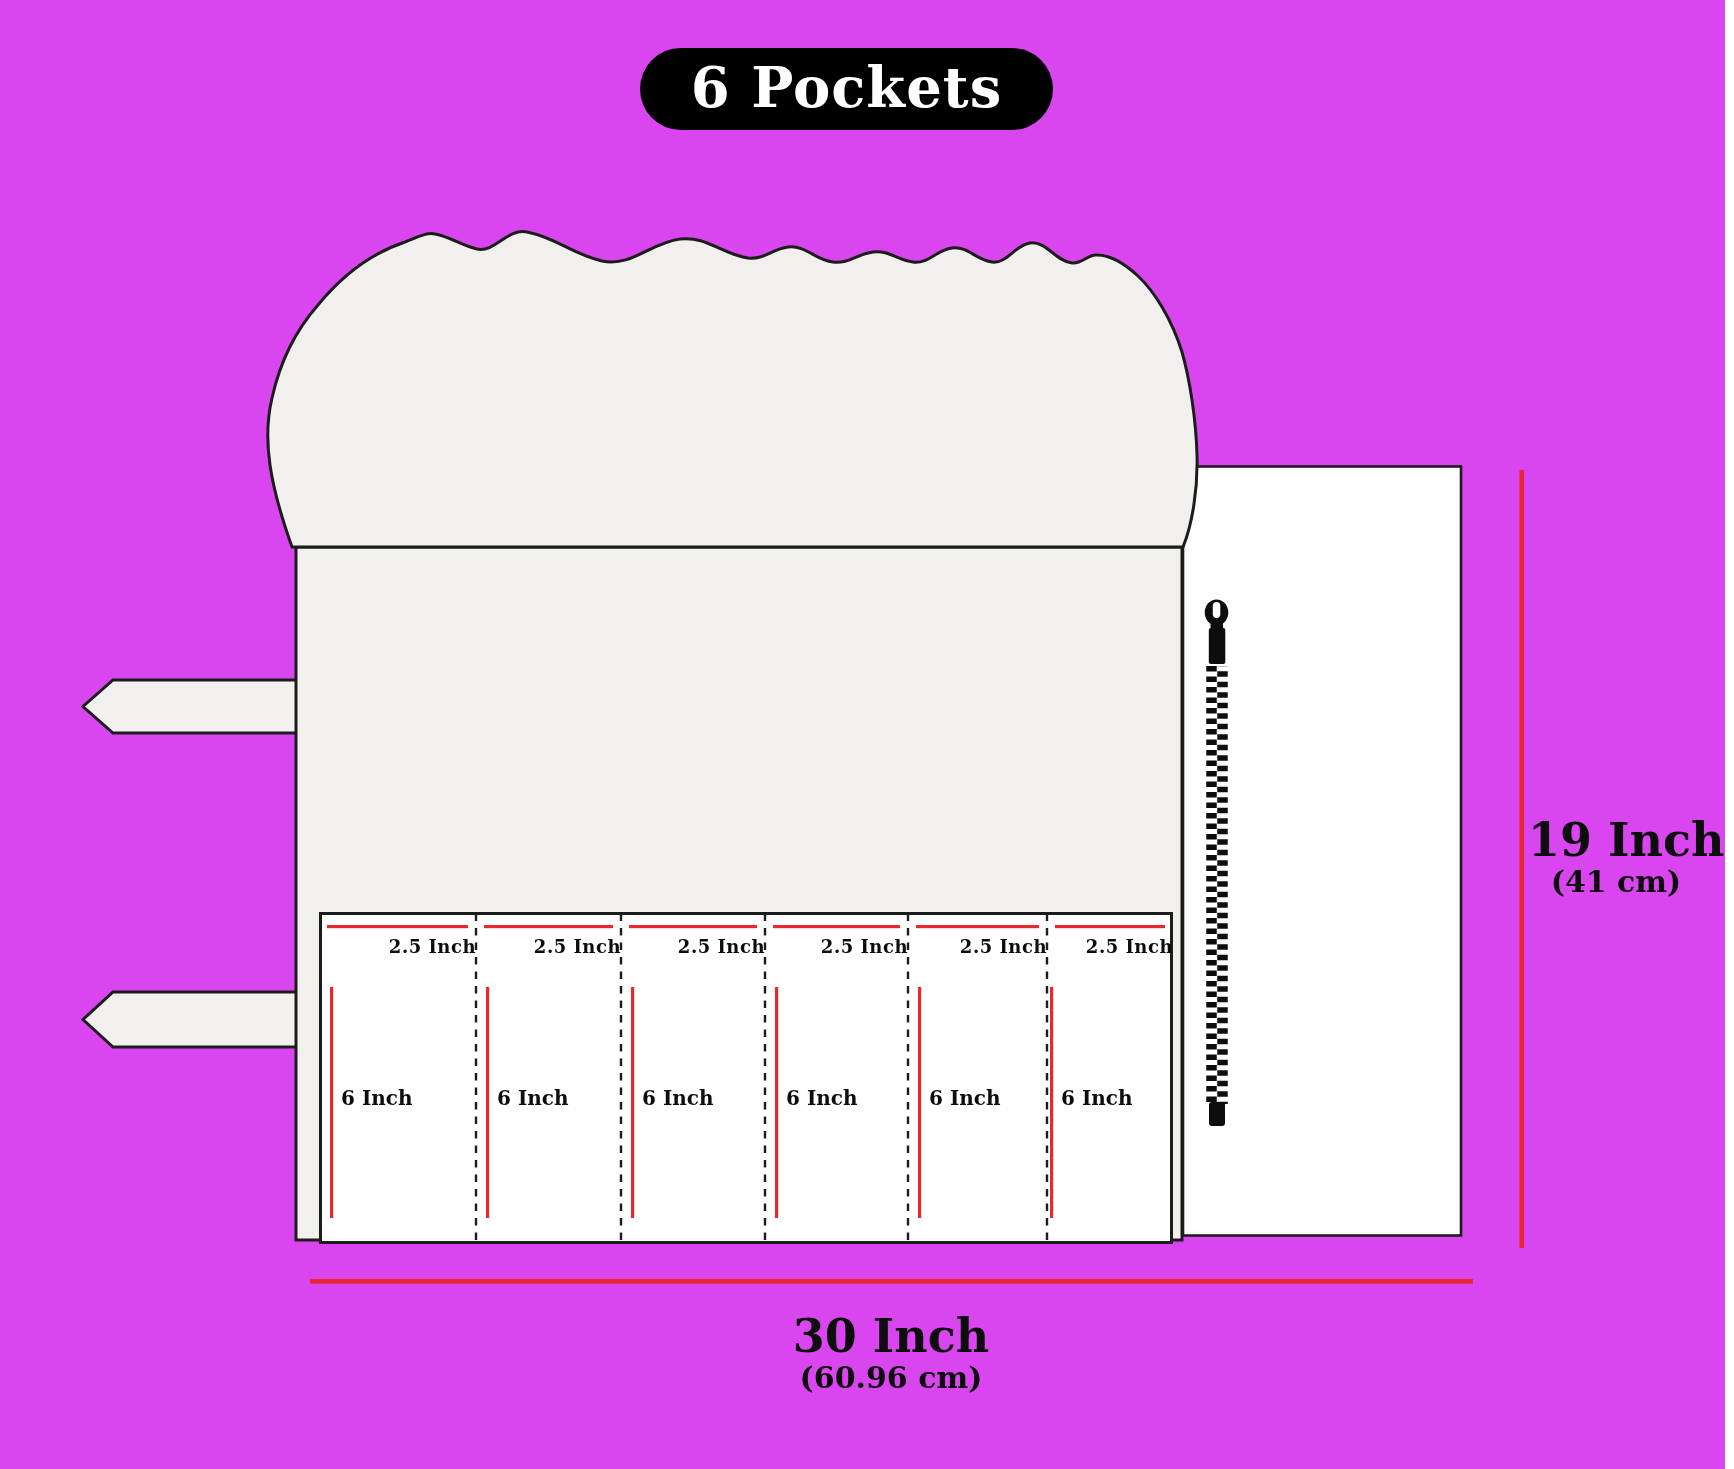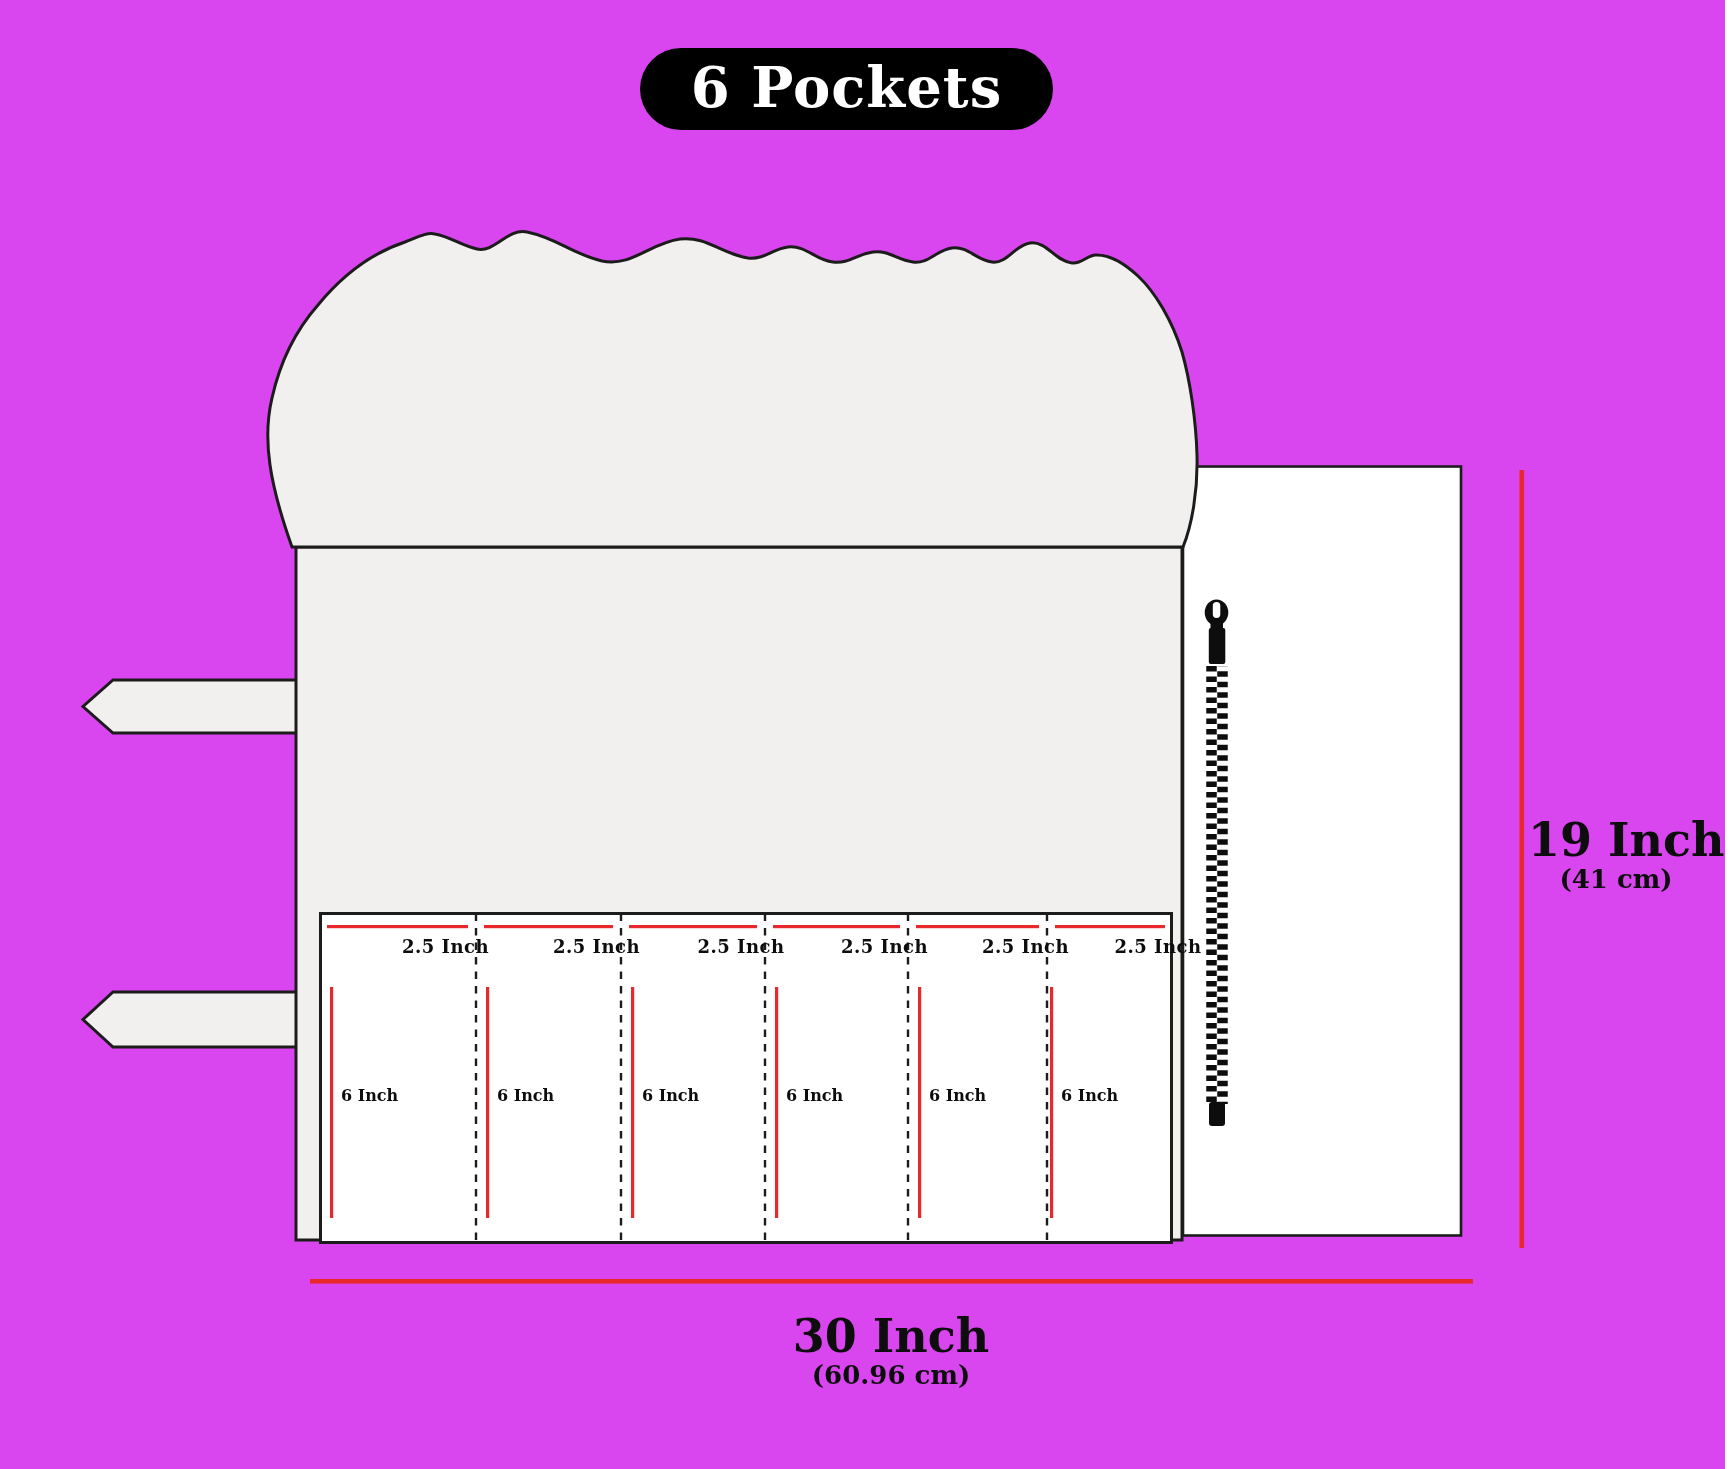--- a/index.html
+++ b/index.html
@@ -28,24 +28,24 @@
   .badge{
     position:absolute;left:640px;top:48px;width:413px;height:82px;
     background:var(--badge-bg);border-radius:41px;
     display:flex;align-items:center;justify-content:center;
   }
   .badge span{
     color:var(--badge-text);font-size:56px;font-weight:bold;letter-spacing:1px;
     transform:translateY(-2px);
   }
   .lbl{position:absolute;color:#0d0d0d;font-weight:bold;white-space:nowrap;}
-  .w-lbl{font-size:18px;text-align:center;letter-spacing:0.5px;padding-left:48px;}
-  .d-lbl{font-size:16px;}
+  .w-lbl{font-size:18px;text-align:right;letter-spacing:0.5px;}
+  .d-lbl{font-size:20px;}
   .dim-main{font-size:46px;line-height:1.05;}
-  .dim-sub{font-size:26px;line-height:1.05;}
+  .dim-sub{font-size:30px;line-height:1.05;}
   .center{text-align:center;}
 </style>
 </head>
 <body>
 
 <div class="stage">
 
   <div class="badge">
     <span>6 Pockets</span>
   </div>

